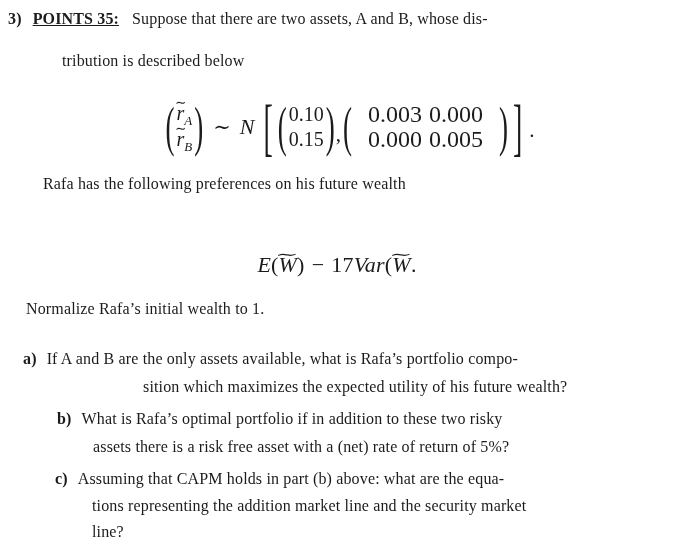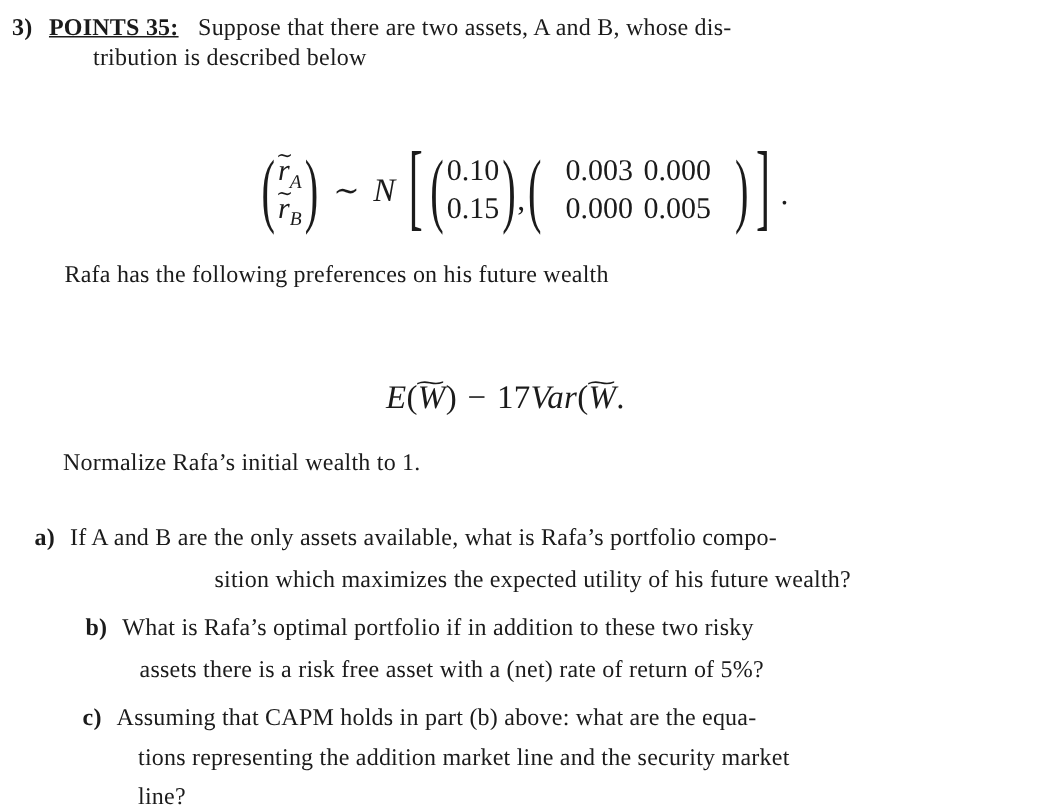--- a/index.html
+++ b/index.html
@@ -12,26 +12,26 @@
     overflow: hidden;
   }
   .abs { position: absolute; }
   .line { font-size: 16px; letter-spacing: 0.15px; white-space: nowrap; line-height: 26px; }
   .b { font-weight: bold; }
   .u { text-decoration: underline; }
   .it { font-style: italic; }
 
   
   #l1   { left: 8px;  top: 6px; }
-  #l2   { left: 62px; top: 26px; }
+  #l2   { left: 62px; top: 48px; }
   #math1{ left: 0; top: 88px; width: 700px; height: 78px;
           display: flex; align-items: center; justify-content: center; }
   #pref { left: 43px; top: 171px; }
   #math2{ left: 0; top: 252px; width: 700px; text-align: center; }
-  #norm { left: 42px; top: 296px; }
+  #norm { left: 26px; top: 296px; }
   #pa1  { left: 23px;  top: 346px; }
   #pa2  { left: 95px; top: 374px; margin-left: 48px; }
   #pb1  { left: 57px; top: 406px; }
   #pb2  { left: 93px; top: 434px; }
   #pc1  { left: 55px; top: 466px; }
   #pc2  { left: 92px; top: 493px; }
   #pc3  { left: 92px; top: 519px; }
 
   .numlbl { margin-right: 11px; }
   .ptslbl { margin-right: 13px; }
@@ -40,21 +40,21 @@
   
   .mrow { display: flex; align-items: center; }
   .bigp { display: inline-block; font-size: 27px; font-weight: 300;
           transform: scaleY(2.05); line-height: 1; }
   .bigb { display: inline-block; font-size: 28px; font-weight: 300;
           transform: scaleY(2.3); line-height: 1; margin: 0 5px; }
   .colvec { display: inline-flex; flex-direction: column; align-items: center;
             font-size: 20px; line-height: 25px; padding: 0 2px; }
   .vrow { display: inline-block; }
   .mat { display: inline-grid; grid-template-columns: auto auto;
-         column-gap: 7px; font-size: 20px; line-height: 25px;
+         column-gap: 7px; font-size: 24px; line-height: 25px;
          padding: 0 16px; text-align: center; }
   .simsym { font-size: 21px; margin: 0 9px 0 10px; }
   .nsym { font-size: 22px; font-style: italic; margin-right: 4px; }
   .lowcomma { align-self: flex-end; font-size: 21px; margin: 0 2px 6px 1px; }
   .lowdot { align-self: flex-end; font-size: 21px; margin: 0 0 10px 2px; }
 
   
   .tilded { position: relative; display: inline-block; font-style: italic; line-height: 1; }
   .tld { position: absolute; left: 55%; top: -0.52em;
          transform: translateX(-50%); font-size: 0.68em; font-style: normal; }

